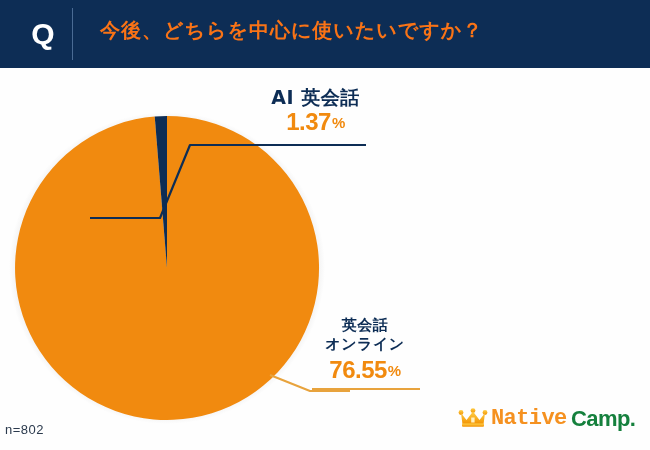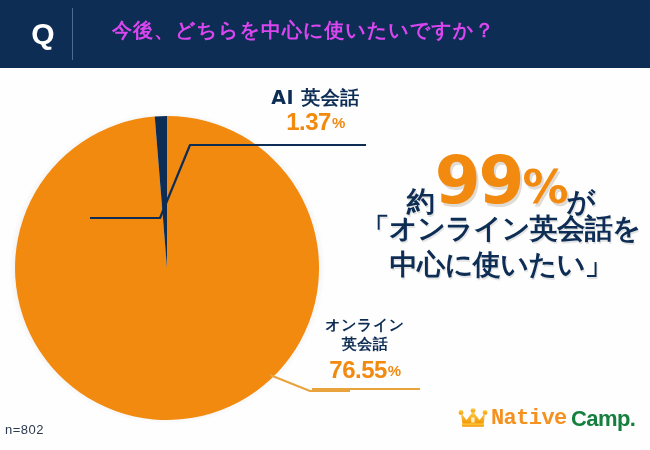--- a/index.html
+++ b/index.html
@@ -19,22 +19,22 @@
   .header-q{
     position:absolute;left:24px;top:15px;width:38px;height:38px;
     color:#ffffff;font-size:30px;font-weight:bold;line-height:38px;
     text-align:center;letter-spacing:0px;
   }
   .header-divider{
     position:absolute;left:72px;top:8px;width:1px;height:52px;
     background:#4a6b94;
   }
   .header-title{
-    position:absolute;left:112px;top:17px;
-    color:#d946ef;font-size:20px;font-weight:bold;
+    position:absolute;left:100px;top:17px;
+    color:#f97316;font-size:20px;font-weight:bold;
     letter-spacing:1px;white-space:nowrap;
     font-family:"DejaVu Sans","Liberation Sans",sans-serif;
   }
 
   
   .pie-wrap{position:absolute;left:0px;top:95px;width:350px;height:340px;}
   .pie-svg{display:block;}
 
   
   .ai-label{
@@ -156,31 +156,26 @@
     </svg>
   </div>
 
   <div class="ai-label">
     <div class="ai-name">AI 英会話</div>
     <div class="ai-value"><span>1.37</span><span class="pct">%</span></div>
   </div>
   <div class="ai-underline"></div>
 
   <div class="on-label">
+    <div class="on-name">英会話</div>
     <div class="on-name">オンライン</div>
-    <div class="on-name">英会話</div>
     <div class="on-value"><span>76.55</span><span class="pct">%</span></div>
   </div>
   <div class="on-underline"></div>
 
-  <div class="headline">
-    <div class="hl-row1"><span class="hl-yaku">約</span><span class="hl-99">99</span><span class="hl-pct">%</span><span class="hl-ga">が</span></div>
-    <div class="hl-row2">「オンライン英会話を</div>
-    <div class="hl-row3">中心に使いたい」</div>
-  </div>
 
   <div class="nval">n=802</div>
 
   <div class="logo">
     <svg class="logo-crown" viewBox="0 0 30 20">
       <defs>
         <linearGradient id="crownGrad" x1="0" y1="0" x2="0" y2="1">
           <stop offset="0%" stop-color="#FFD04A"></stop>
           <stop offset="100%" stop-color="#F29100"></stop>
         </linearGradient>

